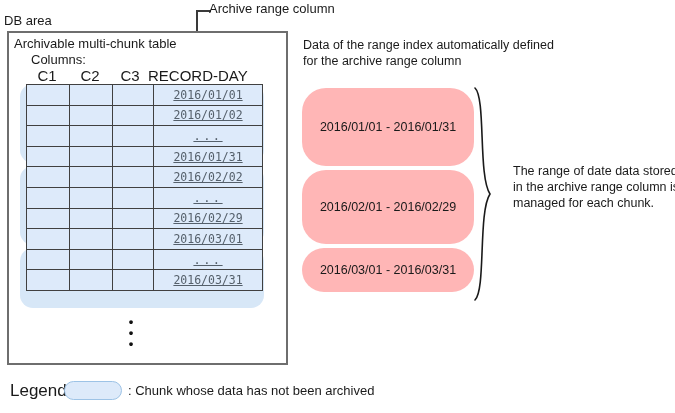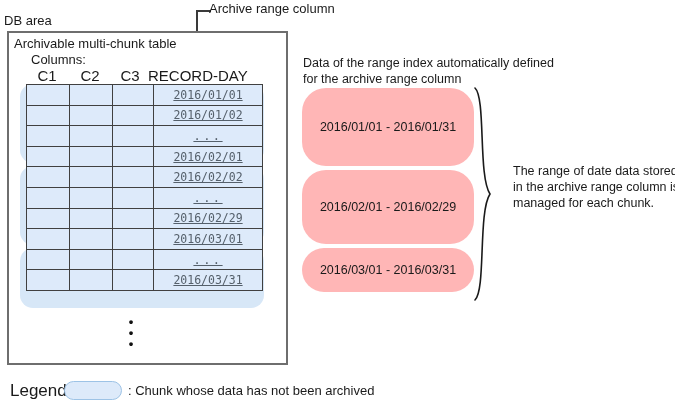--- a/index.html
+++ b/index.html
@@ -142,21 +142,21 @@
     font-size: 13px;
     line-height: 11px;
     color: #111;
     font-weight: bold;
   }
   #vertical-ellipsis span { display: block; }
 
   
   #range-index-desc {
     left: 303px;
-    top: 55px;
+    top: 37px;
     width: 260px;
     font-size: 12.5px;
     line-height: 16px;
   }
 
   
   .range-box {
     background: #ffb6b6;
     border-radius: 24px;
     left: 302px;
@@ -252,27 +252,27 @@
       <td class="cell-c2"></td>
       <td class="cell-c3"></td>
       <td class="cell-day">2016/01/02</td>
     </tr>
     <tr>
       <td class="cell-c1"></td>
       <td class="cell-c2"></td>
       <td class="cell-c3"></td>
       <td class="cell-day ellipsis">...</td>
     </tr>
-
-    <tr>
-      <td class="cell-c1"></td>
-      <td class="cell-c2"></td>
-      <td class="cell-c3"></td>
-      <td class="cell-day">2016/02/01</td>
-    </tr>
+    <tr>
+      <td class="cell-c1"></td>
+      <td class="cell-c2"></td>
+      <td class="cell-c3"></td>
+      <td class="cell-day">2016/01/31</td>
+    </tr>
+
     <tr>
       <td class="cell-c1"></td>
       <td class="cell-c2"></td>
       <td class="cell-c3"></td>
       <td class="cell-day">2016/02/02</td>
     </tr>
     <tr>
       <td class="cell-c1"></td>
       <td class="cell-c2"></td>
       <td class="cell-c3"></td>

